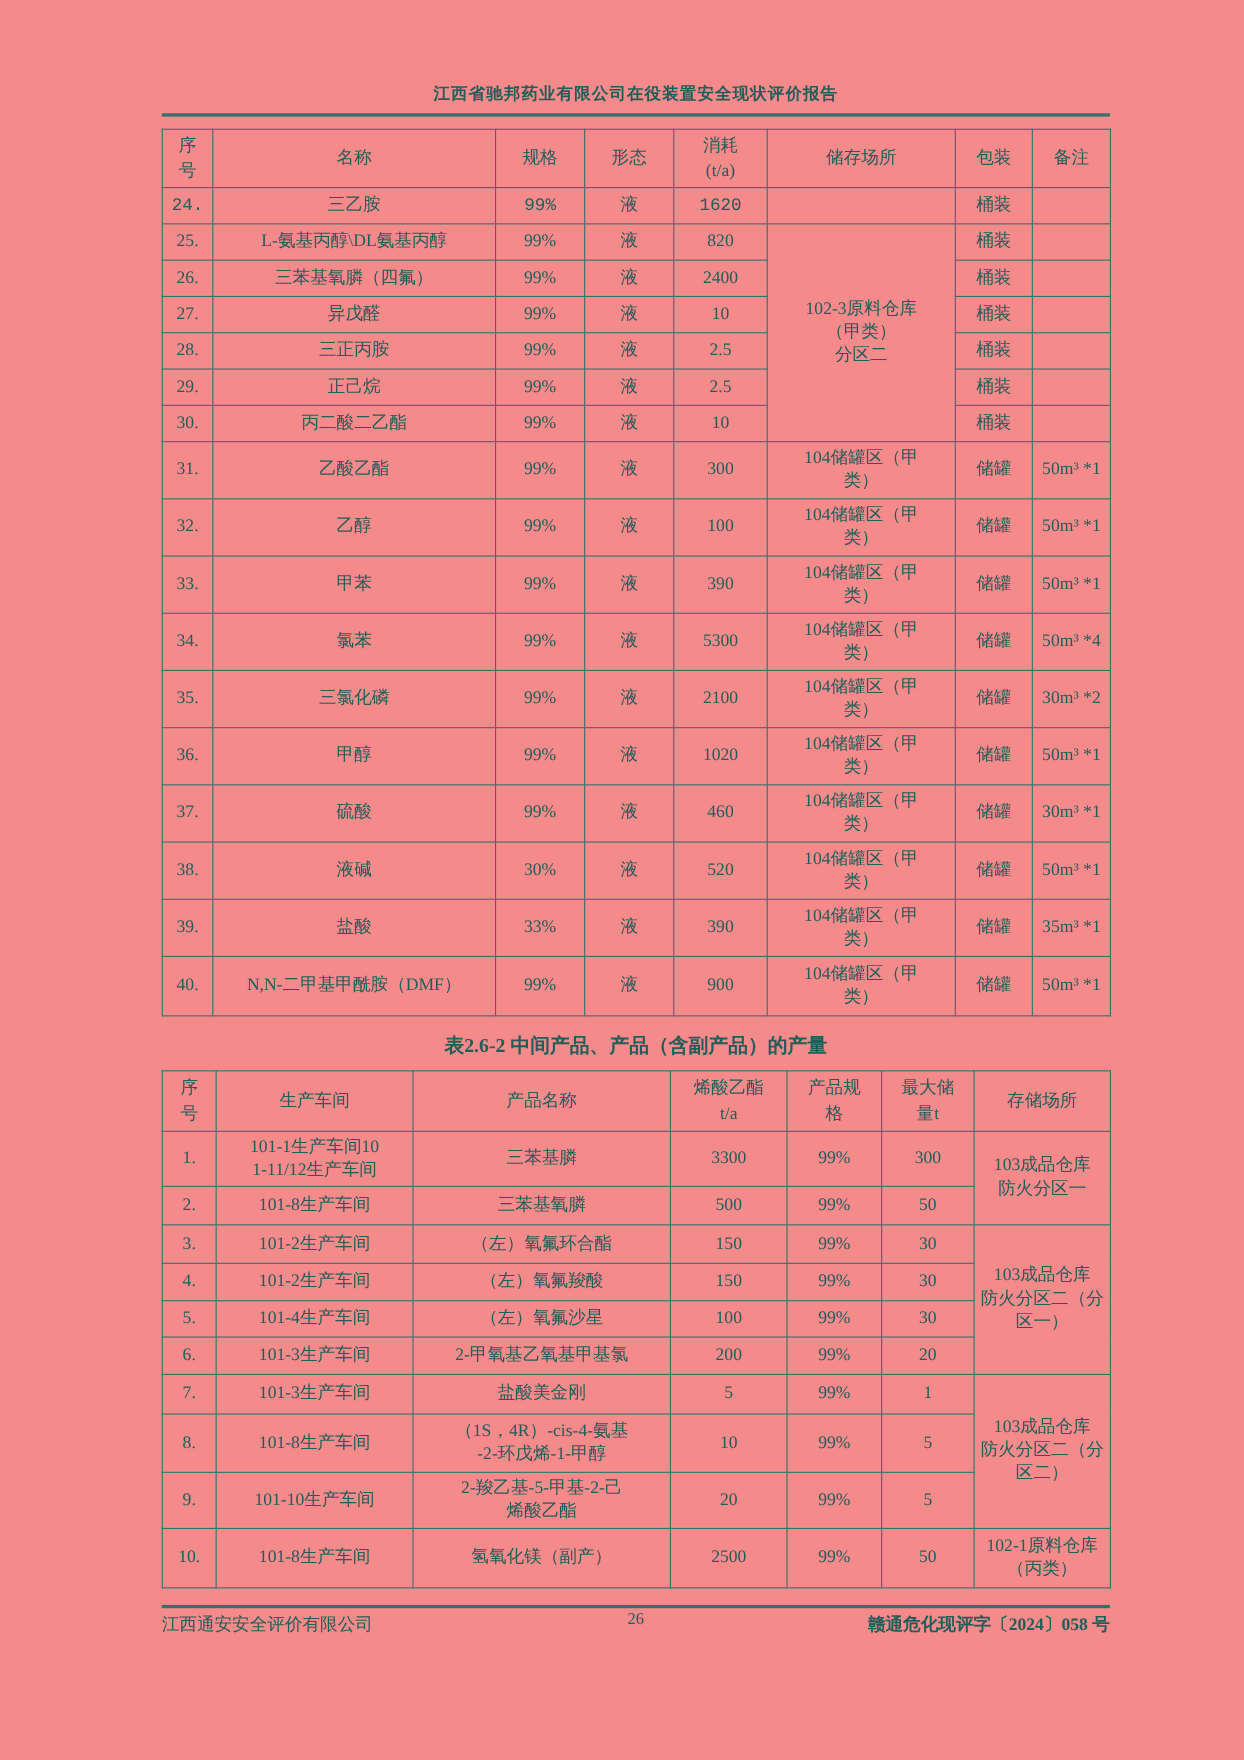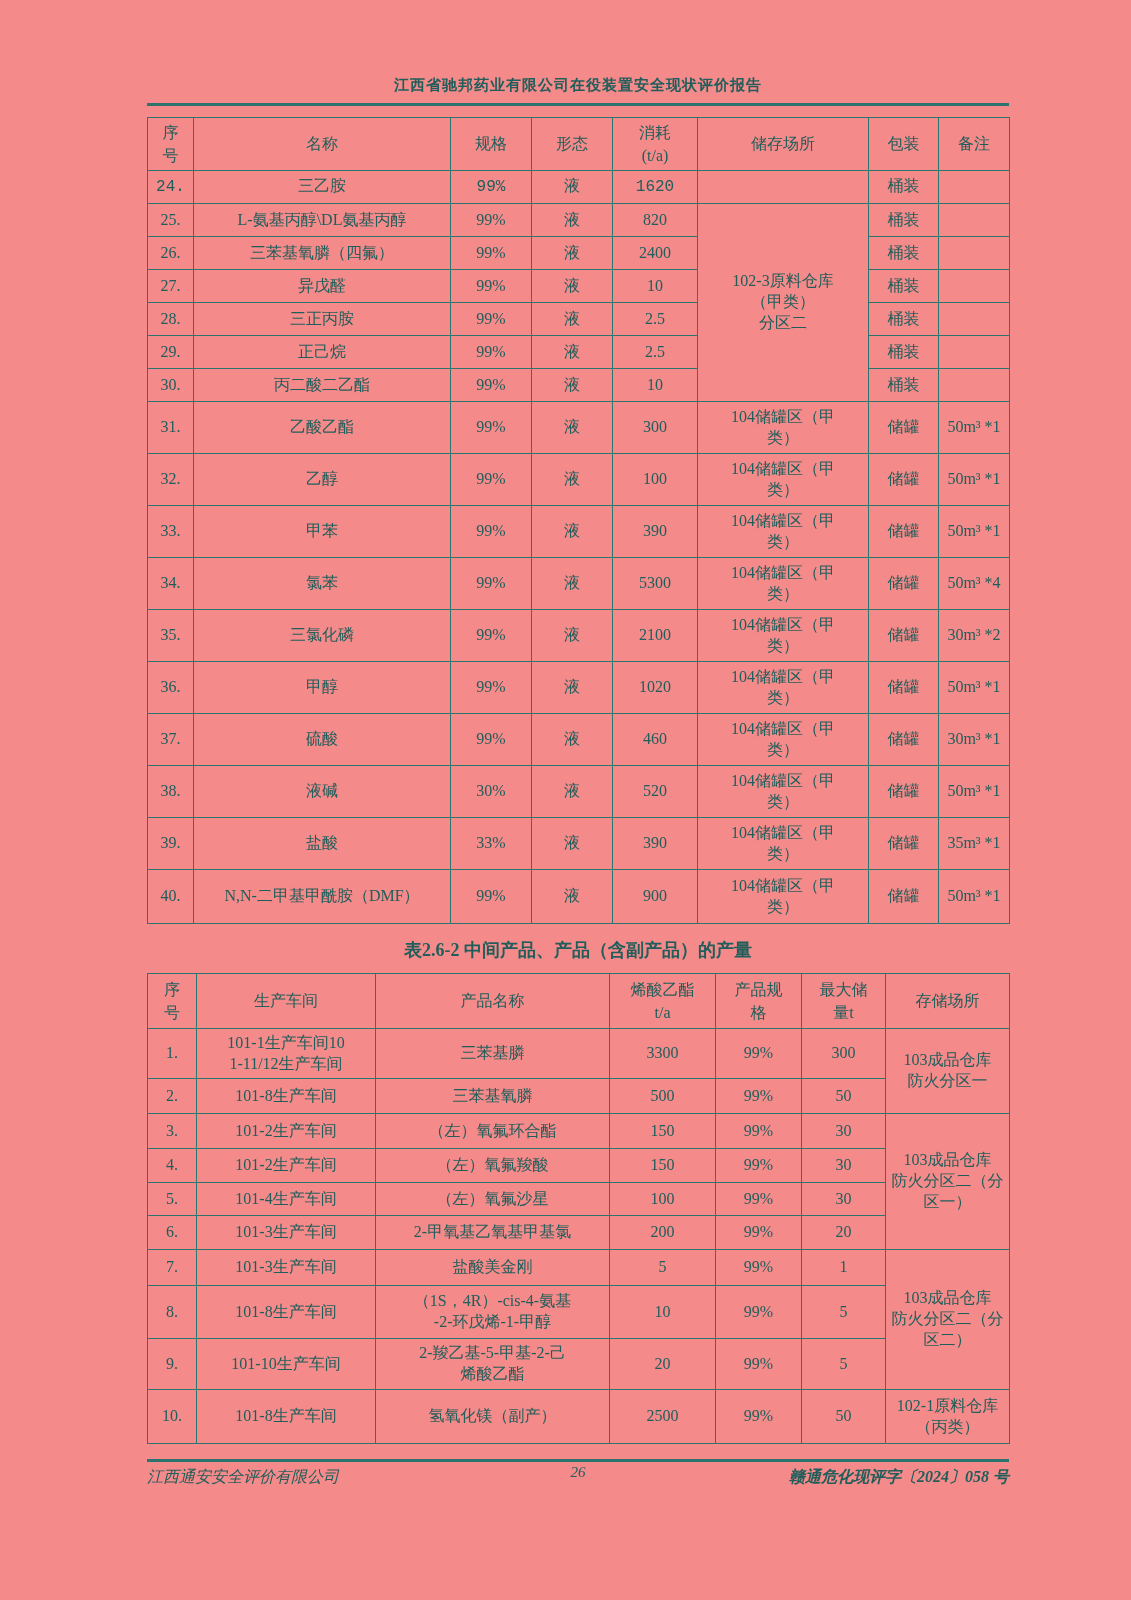--- a/index.html
+++ b/index.html
@@ -24,21 +24,21 @@
   th,td {
     border:1px solid var(--border,#2e746e);
     text-align:center; vertical-align:middle;
     font-size:16px; font-weight:normal;
     white-space:pre-line; line-height:1.3;
     padding:1px 2px; overflow:hidden;
   }
   thead th { line-height:1.45; }
   .table2-title { text-align:center; font-size:18px; font-weight:bold; margin-top:14px; }
   .footer-rule { height:3px; background:var(--border,#2e746e); margin-top:15px; }
-  .footer-row { position:relative; display:flex; justify-content:space-between; margin-top:5px; font-size:16px;font-style:italic; }
+  .footer-row { position:relative; display:flex; justify-content:space-between; margin-top:5px; font-size:16px; }
   .footer-left { }
   .footer-right { font-weight:bold; }
   .page-number {
     position:absolute; left:50%;
     transform:translateX(-50%) translateY(-3px);
     font-size:15px;
   }
 </style>
 </head>
 <body>

